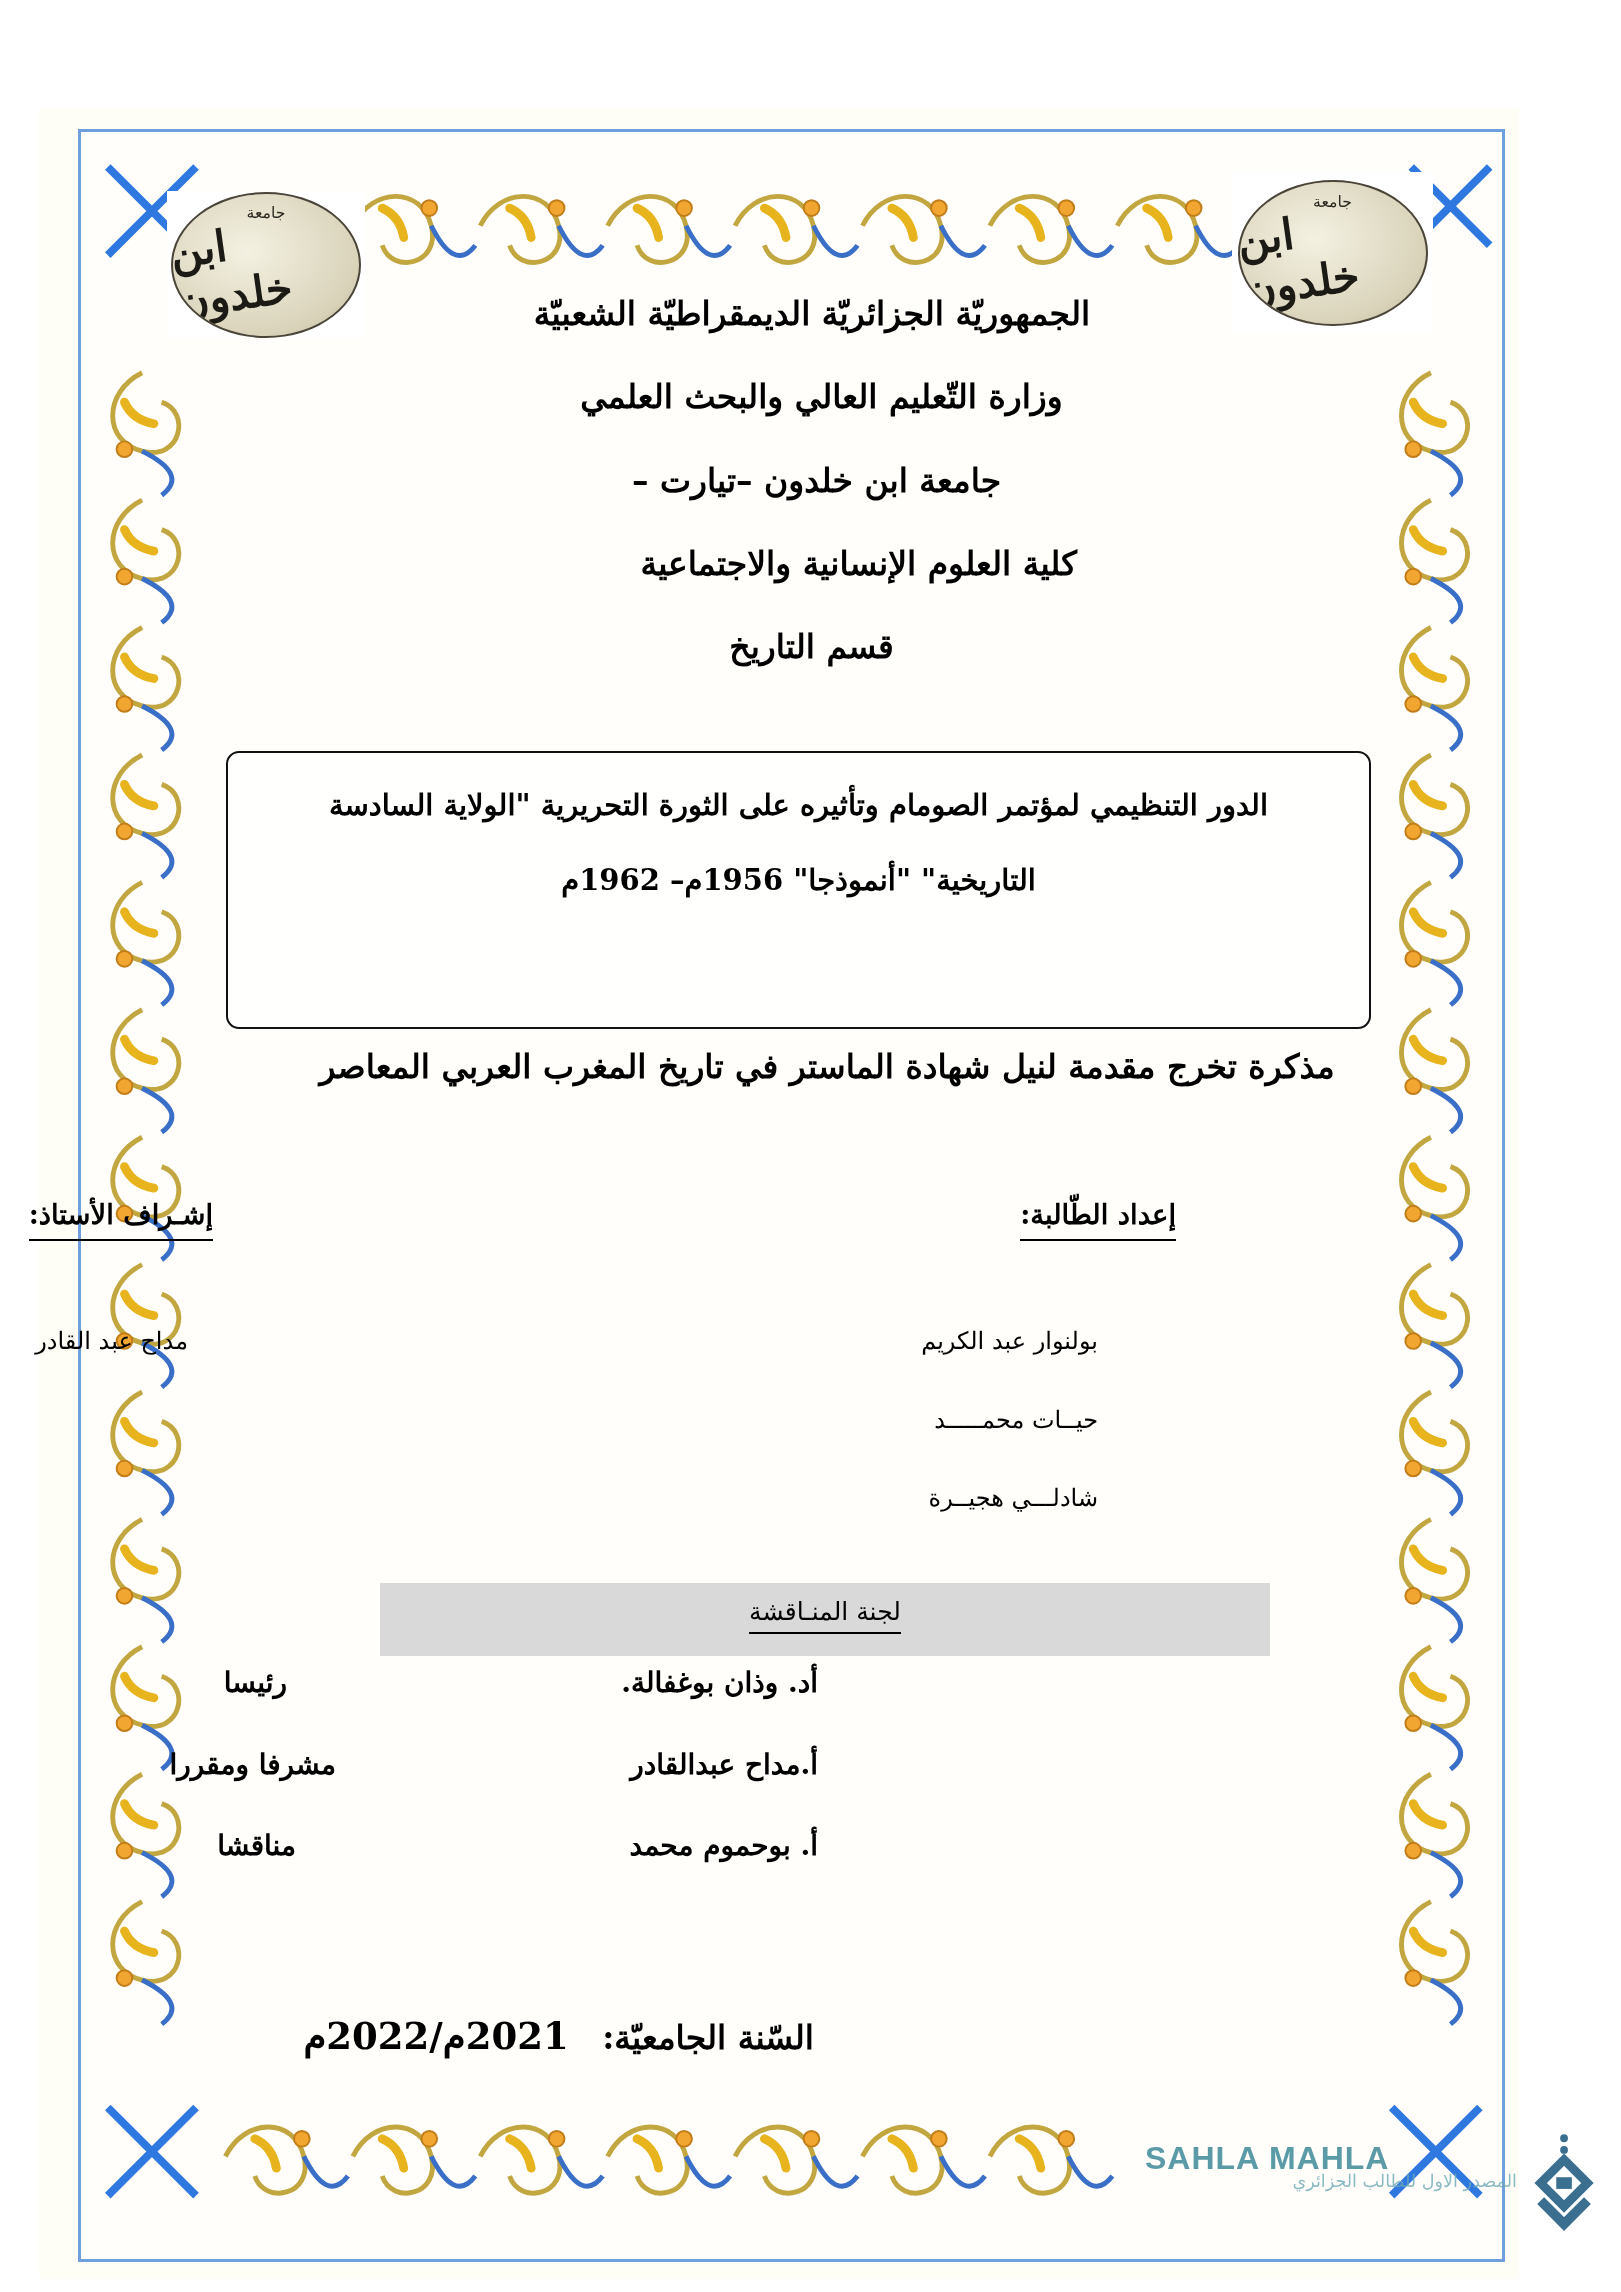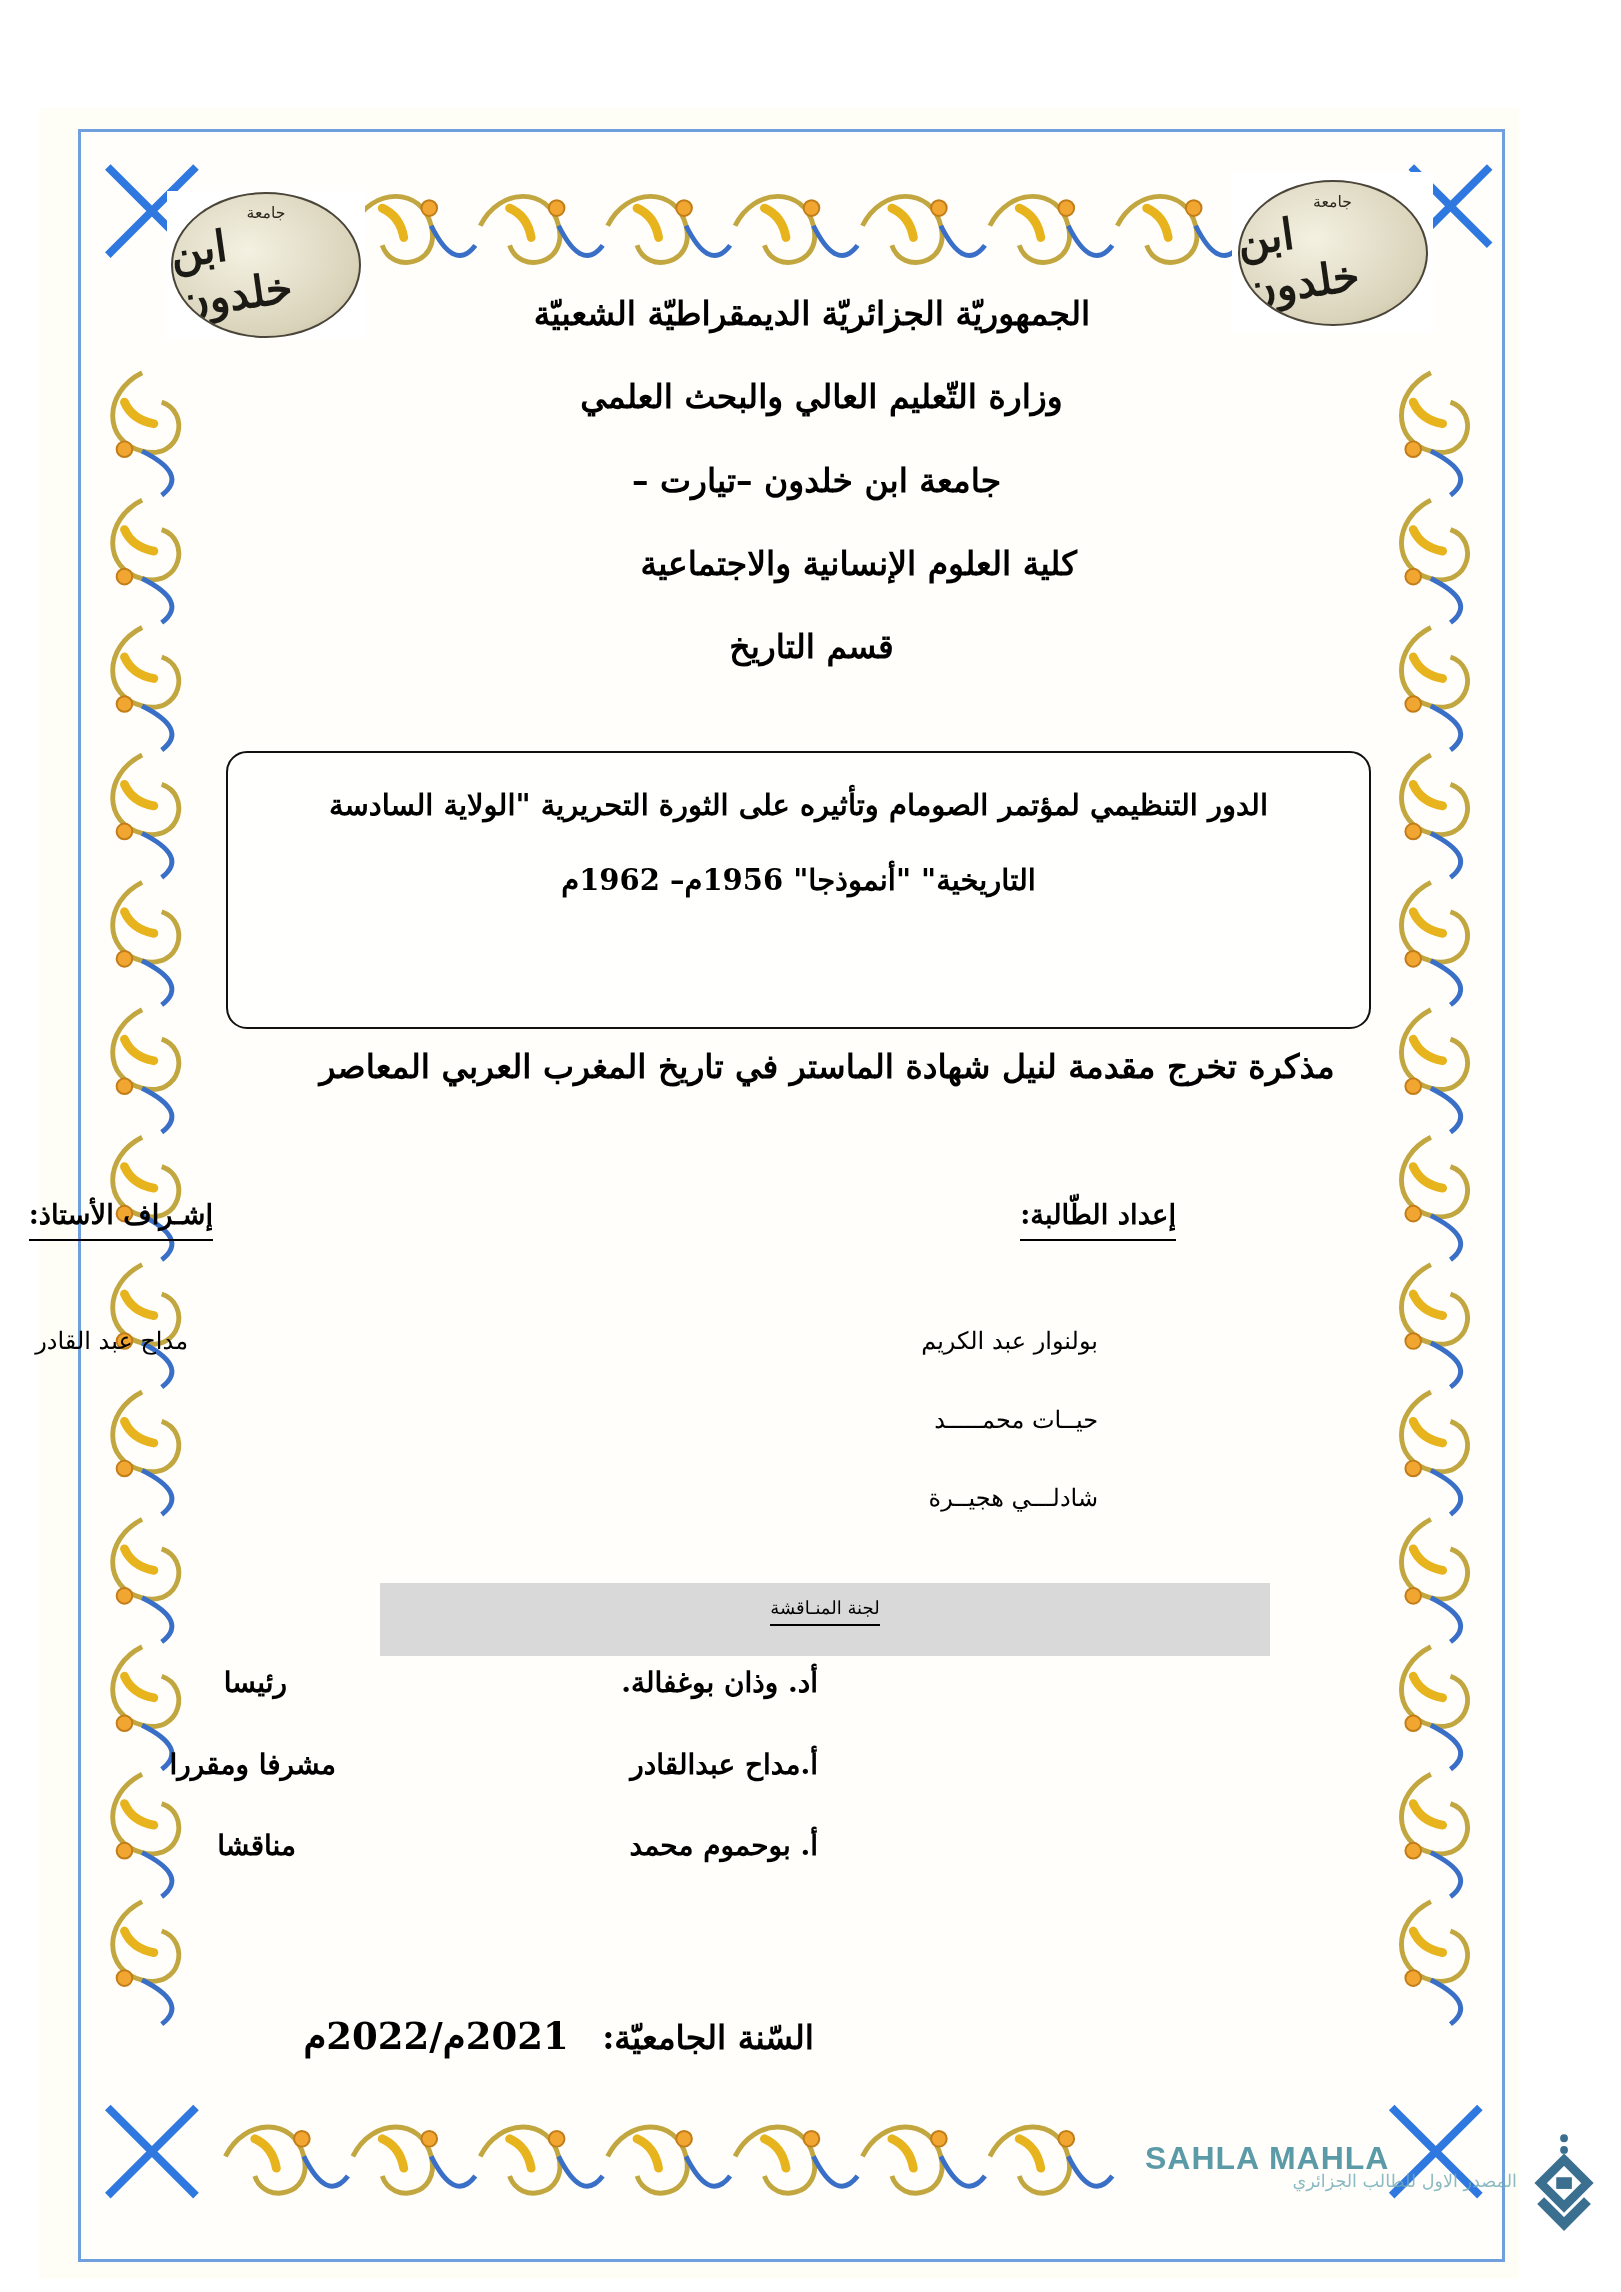--- a/index.html
+++ b/index.html
@@ -11,27 +11,27 @@
   .ornament { position:absolute; }
   .logo { position:absolute; background:#fff; display:flex; align-items:center; justify-content:center; }
   .seal { width:186px; height:142px; border-radius:50%; background:radial-gradient(ellipse at 40% 40%, #f4f1e2, #d9d3ba 70%, #b9b196);
           border:2px solid #4a4538; display:flex; align-items:center; justify-content:center; position:relative; overflow:hidden; }
   .seal span { font-family:"DejaVu Serif", serif; font-size:43px; font-weight:bold; color:#1c1a14; transform:rotate(-8deg); }
   .seal small { position:absolute; top:9.8px; font-size:15.7px; color:#2c2a20; }
   .content { position:absolute; left:8px; top:0; width:1374px; height:2293px; direction:rtl; }
   .line { position:absolute; text-align:center; font-weight:bold; white-space:nowrap; }
   .hdr { font-size:33px; font-family:"DejaVu Serif", serif; }
   .title-box { position:absolute; left:218px; top:751px; width:1145px; height:278px; border:2.9px solid #111;
-               border-radius:21px; box-sizing:border-box; background:#fffffe;text-decoration:underline; }
+               border-radius:13px; box-sizing:border-box; background:#fffffe;text-decoration:underline; }
   .title-text { position:absolute; right:39px; left:39px; font-size:29px; font-weight:bold; text-align:center; line-height:1.2; }
   .degree { font-size:33px; }
   .label { font-size:27.4px; font-weight:bold; border-bottom:2.9px solid #000; padding-bottom:9px; }
   .name { font-size:24px; font-weight:normal;margin-top:48px; }
   .committee-head { position:absolute; left:372px; top:1583px; width:890px; height:73px; background:#d9d9d9; text-align:center; }
-  .committee-head span { display:inline-block; margin-top:13.7px; font-size:18px; border-bottom:2.9px solid #000; padding-bottom:5.9px; }
+  .committee-head span { display:inline-block; margin-top:13.7px; font-size:25px; border-bottom:2.9px solid #000; padding-bottom:5.9px; }
   .cm { font-size:28px; font-weight:bold; }
   .watermark { position:absolute; left:1145px; top:2140px; width:372px; }
   .wm-text { font-family:"Liberation Sans", sans-serif; font-size:32px; font-weight:bold; color:#3e8a99; letter-spacing:1px; opacity:0.85; }
   .wm-sub { font-size:17.6px; color:#6eaab6; direction:rtl; text-align:right; opacity:0.8; margin-top:-5.9px; }
   .wm-logo { position:absolute; left:1527px; top:2132px; }
 </style>
 </head>
 <body>
 
 <div class="page-bg"></div>

